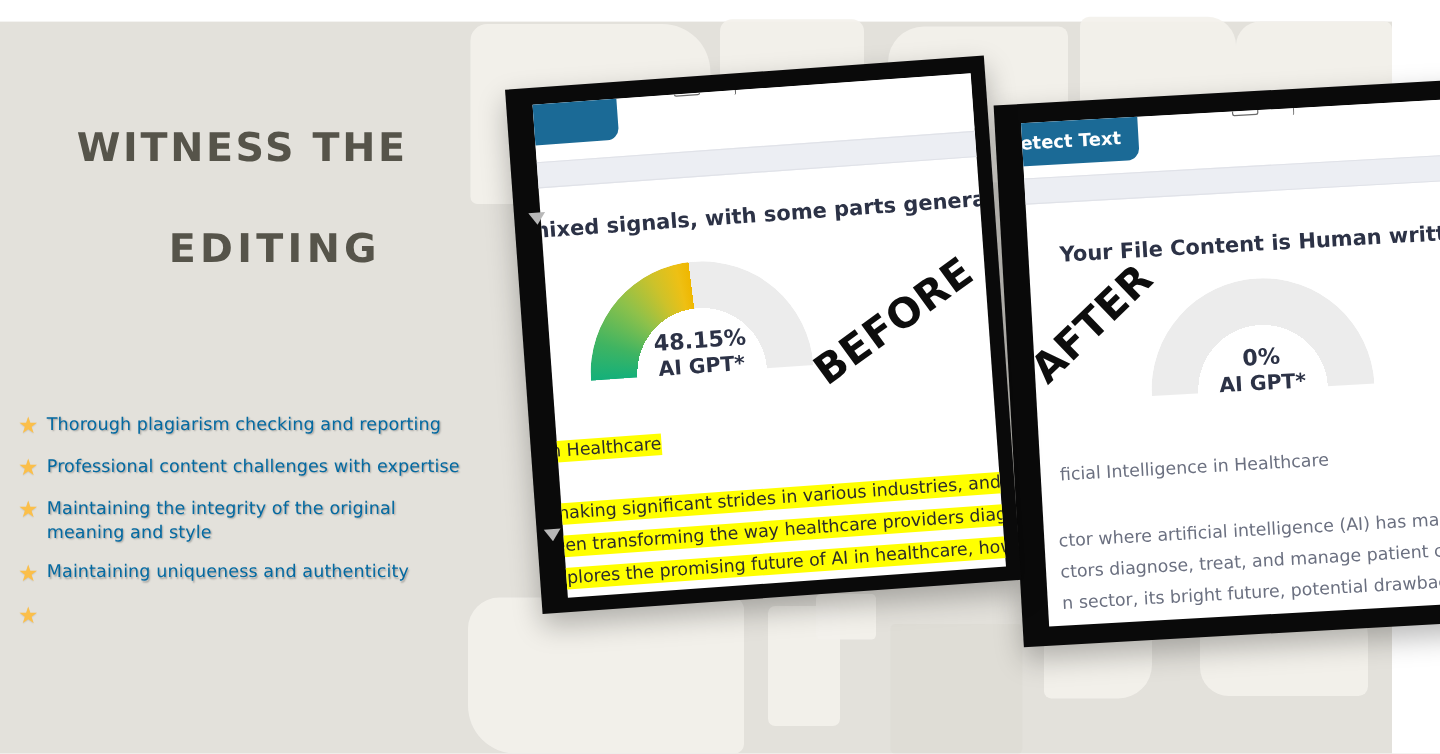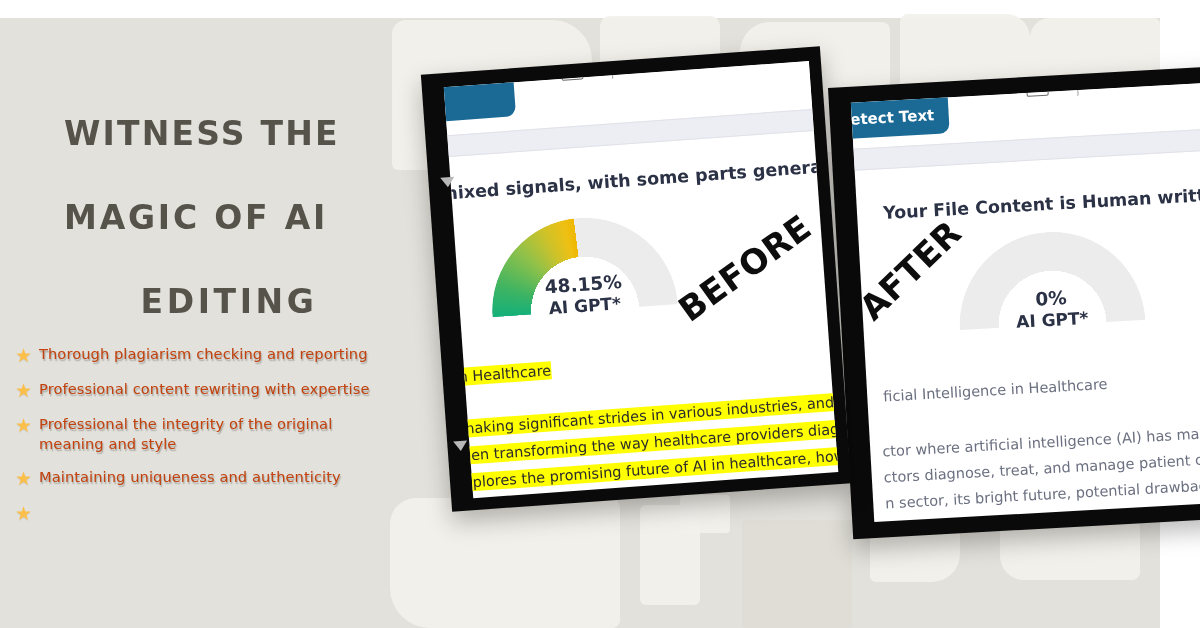--- a/index.html
+++ b/index.html
@@ -53,21 +53,21 @@
 
   
   .left-col {
     position: absolute;
     left: 0; top: 0;
     width: 392px; height: 628px;
     z-index: 5;
   }
   .headline {
     position: absolute;
-    left: 64px; top: 92px;
+    left: 64px; top: 81px;
     width: 330px;
     color: #56544a;
     font-family: "DejaVu Sans", sans-serif;
     font-weight: bold;
     font-size: 33px;
     letter-spacing: 2.2px;
     line-height: 84px;
     text-transform: uppercase;
     text-align: left;
   }
@@ -92,21 +92,21 @@
     width: 19px; height: 19px;
     margin-top: 2px;
     color: #fbbf4a;
     line-height: 19px;
     font-size: 19px;
     text-align: center;
     text-shadow: 0 1px 1px rgba(0,0,0,.10);
   }
   .bullet .btxt {
     flex: 1 1 auto;
-    color: #c2410c;
+    color: #0369a1;
     font-family: "DejaVu Sans", sans-serif;
     font-size: 14.6px;
     line-height: 19.5px;
     letter-spacing: .1px;
     text-shadow: 1px 1.5px 1.4px rgba(0,0,0,.28);
   }
 
   
   .frame {
     position: absolute;
@@ -292,39 +292,38 @@
     <div class="wm b7"></div>
     <div class="wm b8"></div>
     <div class="wm b9"></div>
     <div class="wm b10"></div>
   </div>
 
   <div class="left-col">
 
     <div class="headline">
       <span class="ln l1">Witness the</span>
-      <span class="ln l2">Magic of AI</span>
       <span class="ln l3">Editing</span>
     </div>
 
     <div class="bullets">
 
       <div class="bullet">
         <span class="star">★</span>
         <span class="btxt">Thorough plagiarism checking and reporting</span>
       </div>
 
       <div class="bullet">
         <span class="star">★</span>
-        <span class="btxt">Professional content rewriting with expertise</span>
+        <span class="btxt">Professional content challenges with expertise</span>
       </div>
 
       <div class="bullet">
         <span class="star">★</span>
-        <span class="btxt">Professional the integrity of the original meaning and style</span>
+        <span class="btxt">Maintaining the integrity of the original meaning and style</span>
       </div>
 
       <div class="bullet">
         <span class="star">★</span>
         <span class="btxt">Maintaining uniqueness and authenticity</span>
       </div>
 
       <div class="bullet">
         <span class="star">★</span>
       </div>

